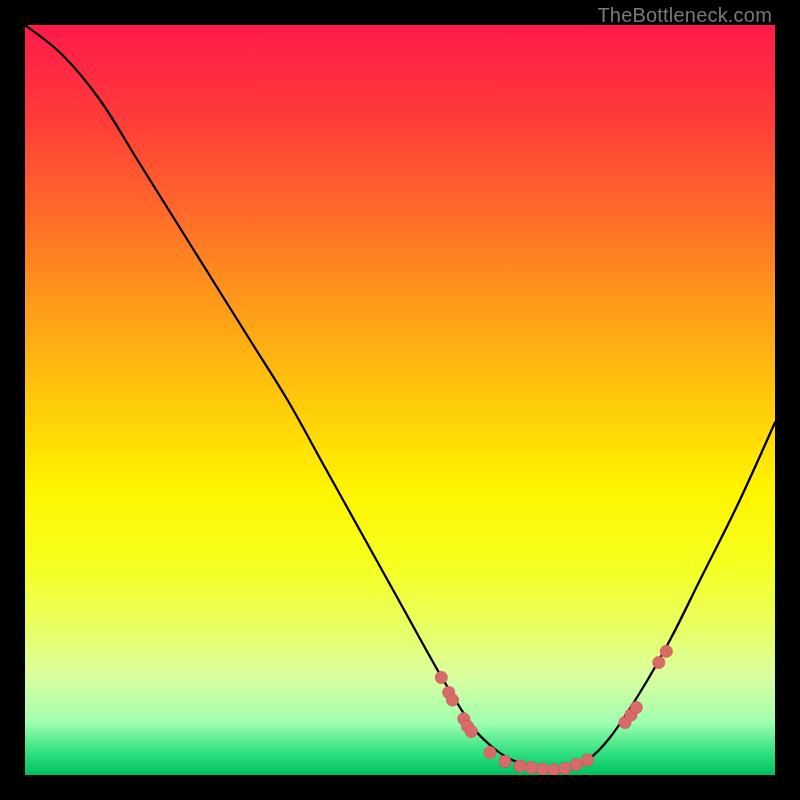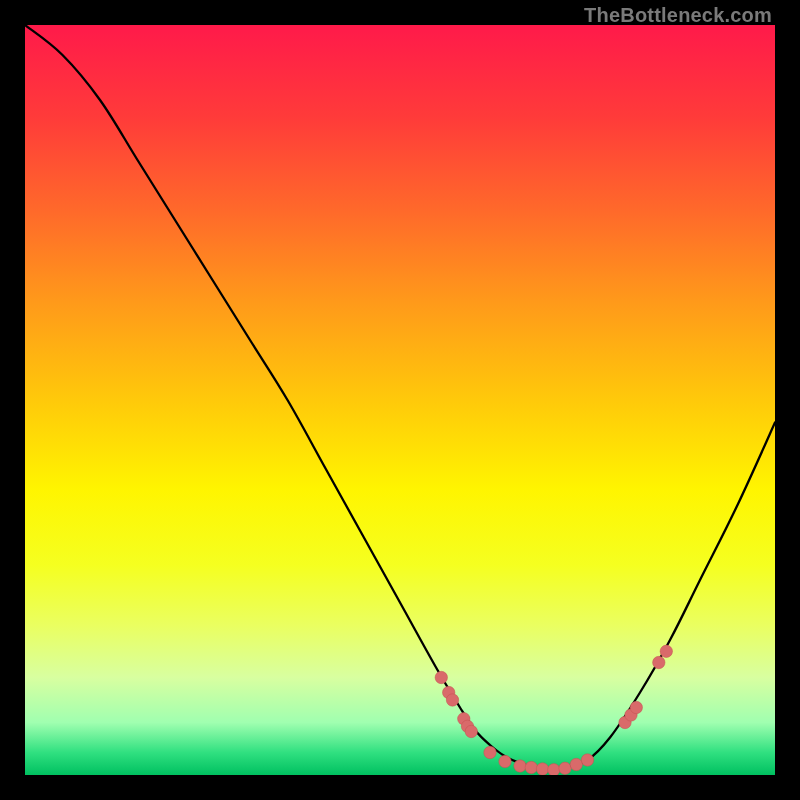--- a/index.html
+++ b/index.html
@@ -30,21 +30,21 @@
       #30e080 97%,
       #00c060 100%);
   }
   .watermark {
     position: absolute;
     top: 4px;
     right: 28px;
     font-family: Arial, Helvetica, sans-serif;
     font-size: 20px;
     color: #7a7a7a;
-    font-weight: 700;
+    font-weight: 400;
     letter-spacing: 0.2px;
   }
   svg.curve {
     position: absolute;
     top: 0; left: 0;
     width: 750px; height: 750px;
   }
   .curve-path {
     fill: none;
     stroke: #000;

